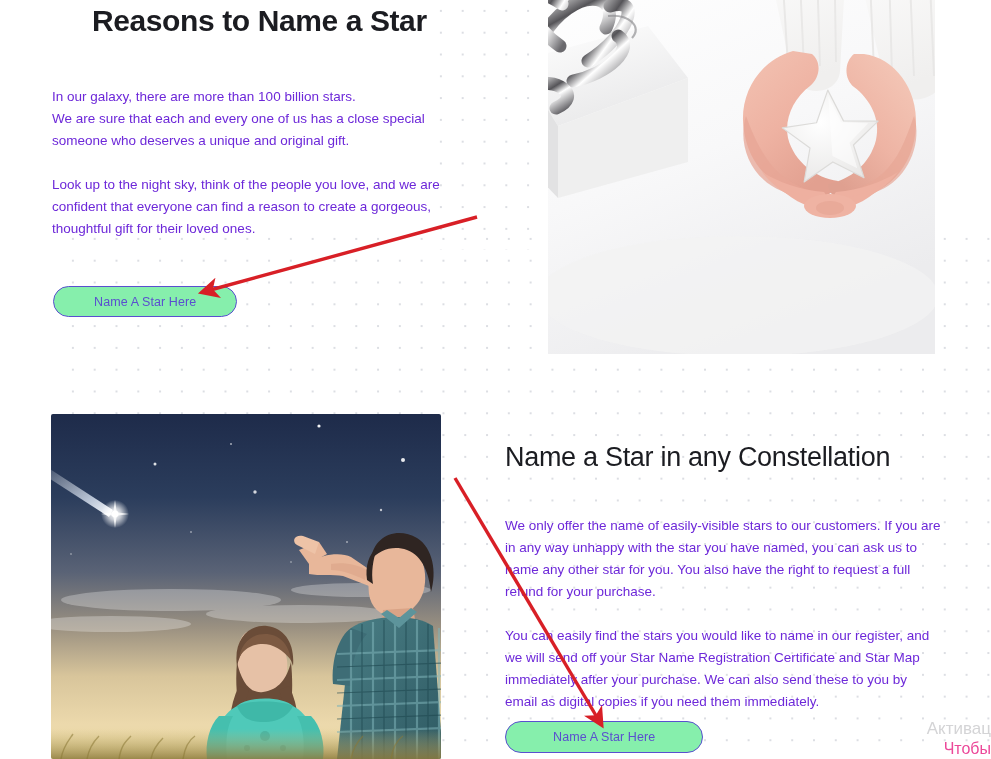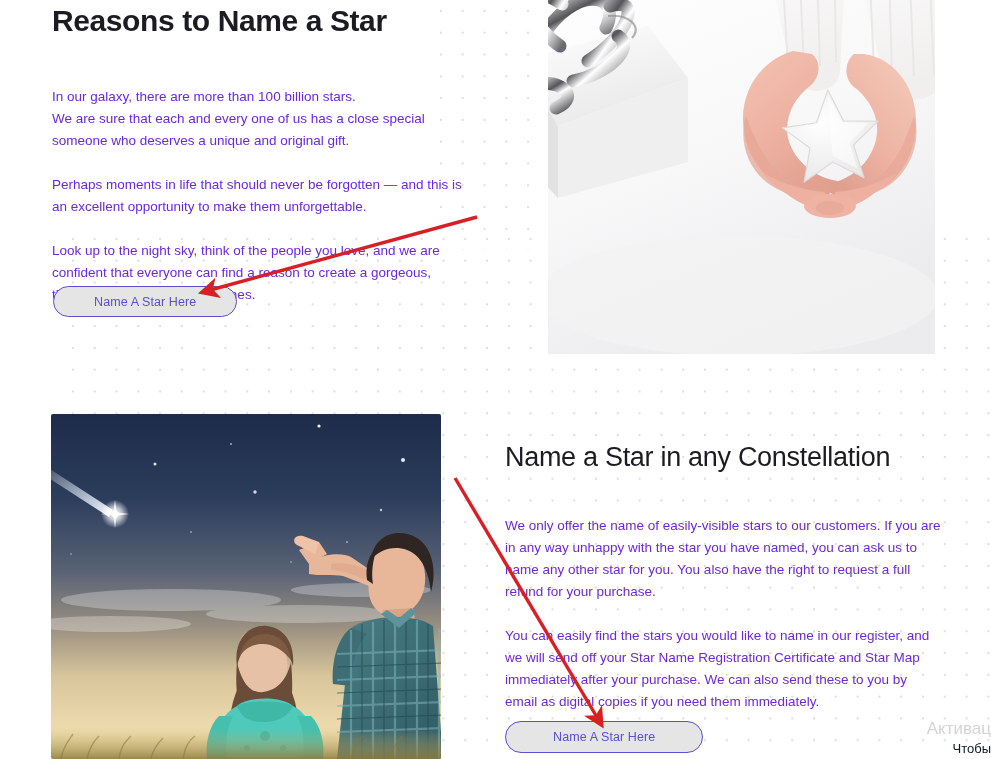--- a/index.html
+++ b/index.html
@@ -51,20 +51,21 @@
     width: 430px;
   }
 
   .heading-1 {
     font-size: 30px;
     font-weight: 700;
     letter-spacing: -0.4px;
     color: #1b1c21;
     line-height: 38px;
     margin-top: 2px;
+    margin-left: 40px;
   }
 
   .body-block {
     margin-top: 46px;
   }
   .body-p {
     font-size: 13.5px;
     line-height: 22px;
     color: #6d28d9;
     margin-bottom: 22px;
@@ -74,21 +75,21 @@
 
   
   .cta {
     display: inline-flex;
     align-items: center;
     justify-content: center;
     height: 31px;
     padding: 0 40px;
     border: 1.6px solid #5a4fcf;
     border-radius: 40px;
-    background: #e5e5e5;
+    background: #86efac;
     color: #5a4fcf;
     font-size: 12.5px;
     font-weight: 400;
     letter-spacing: 0.1px;
     white-space: nowrap;
     cursor: pointer;
   }
 
   .cta-wrap-1 {
     position: absolute;
@@ -143,24 +144,24 @@
     color: #d7d7d9;
     pointer-events: none;
   }
   .watermark .wm-line1 {
     font-size: 17px;
     line-height: 24px;
     white-space: nowrap;
     color: #d4d4d6;
   }
   .watermark .wm-line2 {
-    font-size: 13px;
+    font-size: 16px;
     line-height: 16px;
     white-space: nowrap;
-    color: #0f172a;
+    color: #ec4899;
   }
 
   
   .col-right-bottom {
     position: absolute;
     left: 505px;
     top: 442px;
     width: 440px;
   }
   .heading-2 {
@@ -463,21 +464,20 @@
         <path d="M300 345 C 302 334, 306 328, 312 322"></path>
         <path d="M340 345 C 342 332, 346 326, 352 322"></path>
       </g>
     </svg>
   </div>
 
   <div class="col-left-top">
     <h1 class="heading-1">Reasons to Name a Star</h1>
     <div class="body-block">
       <p class="body-p">In our galaxy, there are more than 100 billion stars.<br>We are sure that each and every one of us has a close special someone who deserves a unique and original gift.</p>
-      <p class="body-p">Perhaps moments in life that should never be forgotten — and this is an excellent opportunity to make them unforgettable.</p>
       <p class="body-p">Look up to the night sky, think of the people you love, and we are confident that everyone can find a reason to create a gorgeous, thoughtful gift for their loved ones.</p>
     </div>
   </div>
 
   <div class="cta-wrap-1">
     <button class="cta">Name A Star Here</button>
   </div>
 
   <div class="col-right-bottom">
     <h2 class="heading-2">Name a Star in any Constellation</h2>

